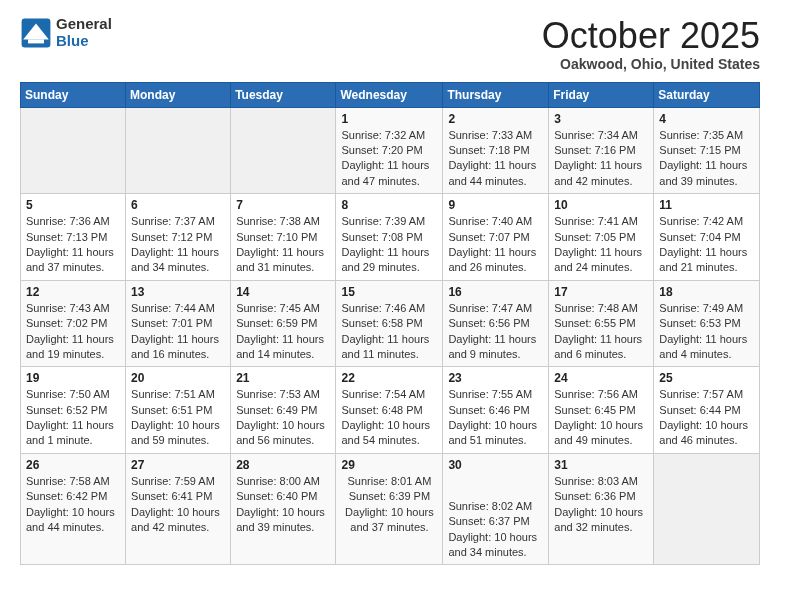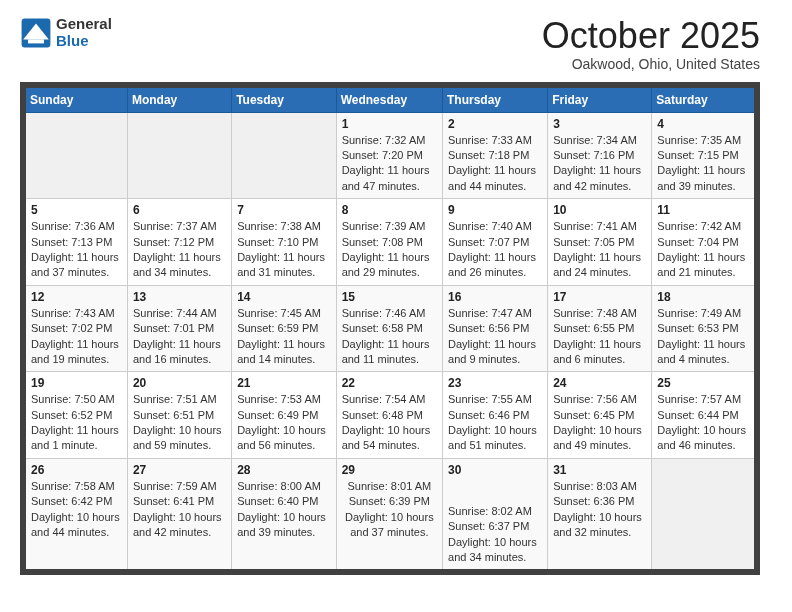--- a/index.html
+++ b/index.html
@@ -50,25 +50,26 @@
     }
     .title-month {
       font-size: 36px;
       font-weight: normal;
       color: #222;
       line-height: 1.1;
     }
     .title-location {
       font-size: 14px;
       color: #444;
+      font-weight: bold;
     }
     .calendar {
       width: 100%;
       border-collapse: collapse;
-      border: 6px solid #404040;
+      border: 1px solid #404040;
     }
     .calendar th {
       background: #2a6db5;
       color: #fff;
       font-size: 12px;
       font-weight: bold;
       padding: 5px 4px;
       text-align: left;
       border: 1px solid #1a5a9a;
     }

